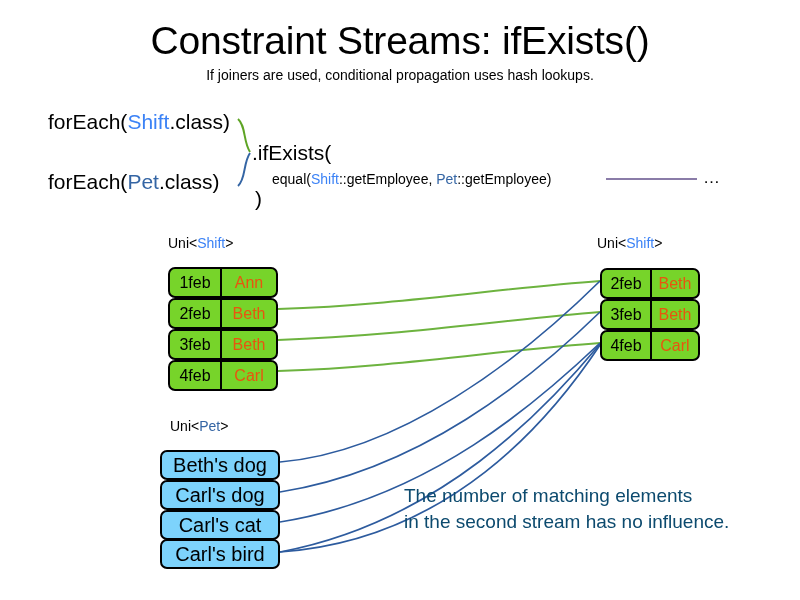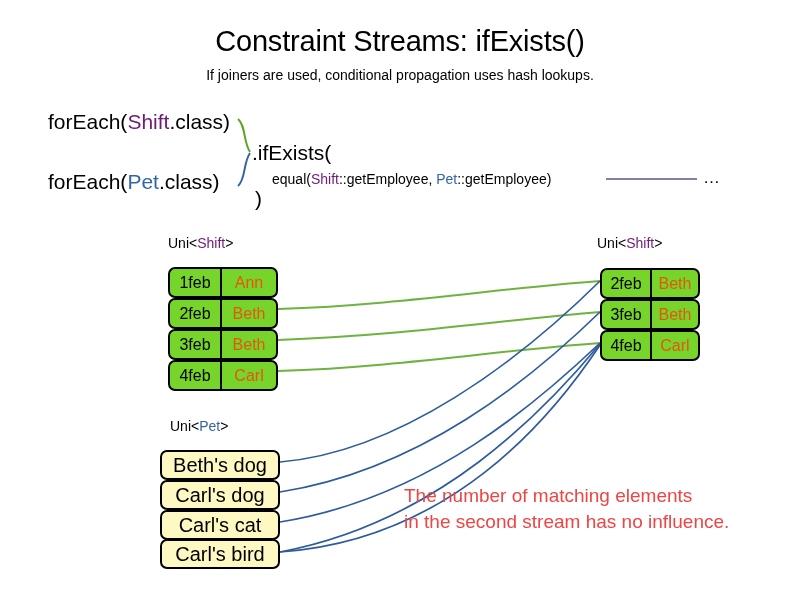--- a/index.html
+++ b/index.html
@@ -21,21 +21,21 @@
     width: 800px;
     height: 600px;
   }
   .abs { position: absolute; }
 
   
   #page-title {
     left: 0; top: 18px;
     width: 800px;
     text-align: center;
-    font-size: 29px;
+    font-size: 39px;
     line-height: 46px;
     font-weight: 400;
     letter-spacing: -0.2px;
     white-space: nowrap;
   }
   #page-subtitle {
     left: 0; top: 66px;
     width: 800px;
     text-align: center;
     font-size: 14px;
@@ -58,21 +58,21 @@
     font-size: 14px;
     line-height: 18px;
     white-space: nowrap;
   }
   #code-ellipsis {
     left: 703px; top: 168px;
     font-size: 17px;
     line-height: 20px;
   }
 
-  .tok-shift { color: #701a75; }
+  .tok-shift { color: #3b82f6; }
   .tok-pet   { color: #3465A4; }
 
   
   .stream-label {
     font-size: 14px;
     line-height: 23px;
     white-space: nowrap;
   }
   #label-uni-shift-left  { left: 168px; top: 232px; }
   #label-uni-shift-right { left: 597px; top: 232px; }
@@ -81,21 +81,21 @@
   
   .fact {
     border: 2px solid #000000;
     border-radius: 7px;
     box-sizing: border-box;
     display: flex;
     align-items: center;
     overflow: hidden;
   }
   .fact.green { background: #77D42A; }
-  .fact.blue  { background: #fef9c3; }
+  .fact.blue  { background: #7dd3fc; }
 
   .cell {
     display: flex;
     align-items: center;
     justify-content: center;
     height: 100%;
     box-sizing: border-box;
     font-size: 16px;
     line-height: 22px;
     white-space: nowrap;
@@ -136,21 +136,21 @@
   #pet-1 { top: 480px; }
   #pet-2 { top: 510px; }
   #pet-3 { top: 539px; }
 
   
   #annotation {
     left: 404px; top: 483px;
     width: 370px;
     font-size: 19px;
     line-height: 26px;
-    color: #ef4444;
+    color: #0c4a6e;
   }
   #annotation div { white-space: nowrap; }
 
   
   #wires {
     left: 0; top: 0;
     width: 800px; height: 600px;
     pointer-events: none;
   }
 </style>

